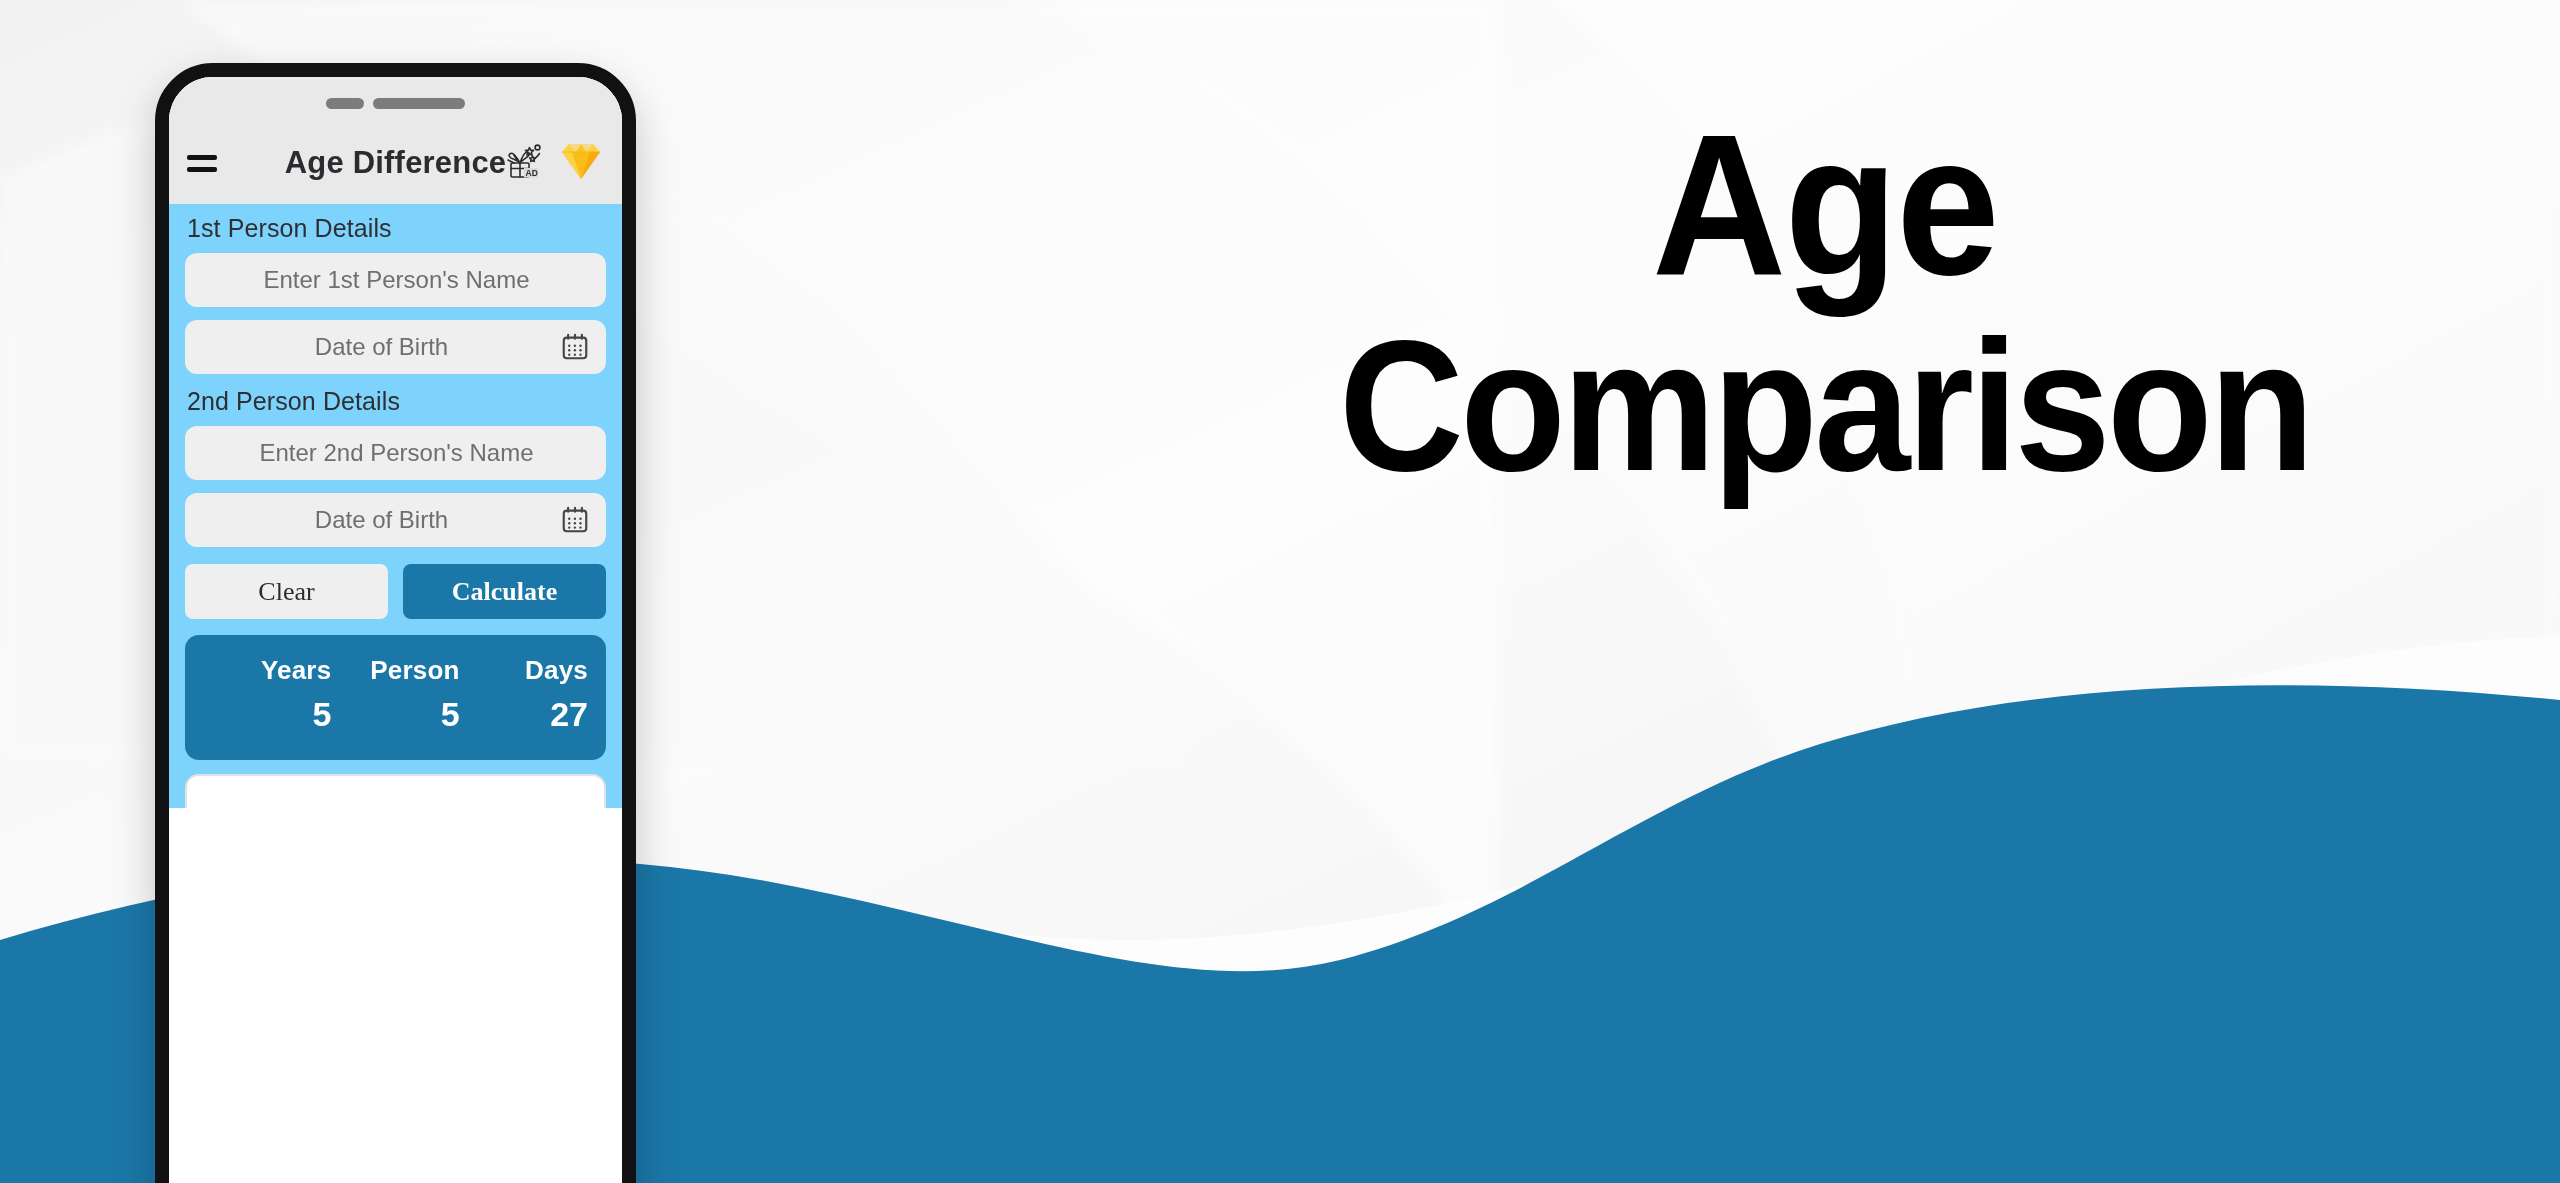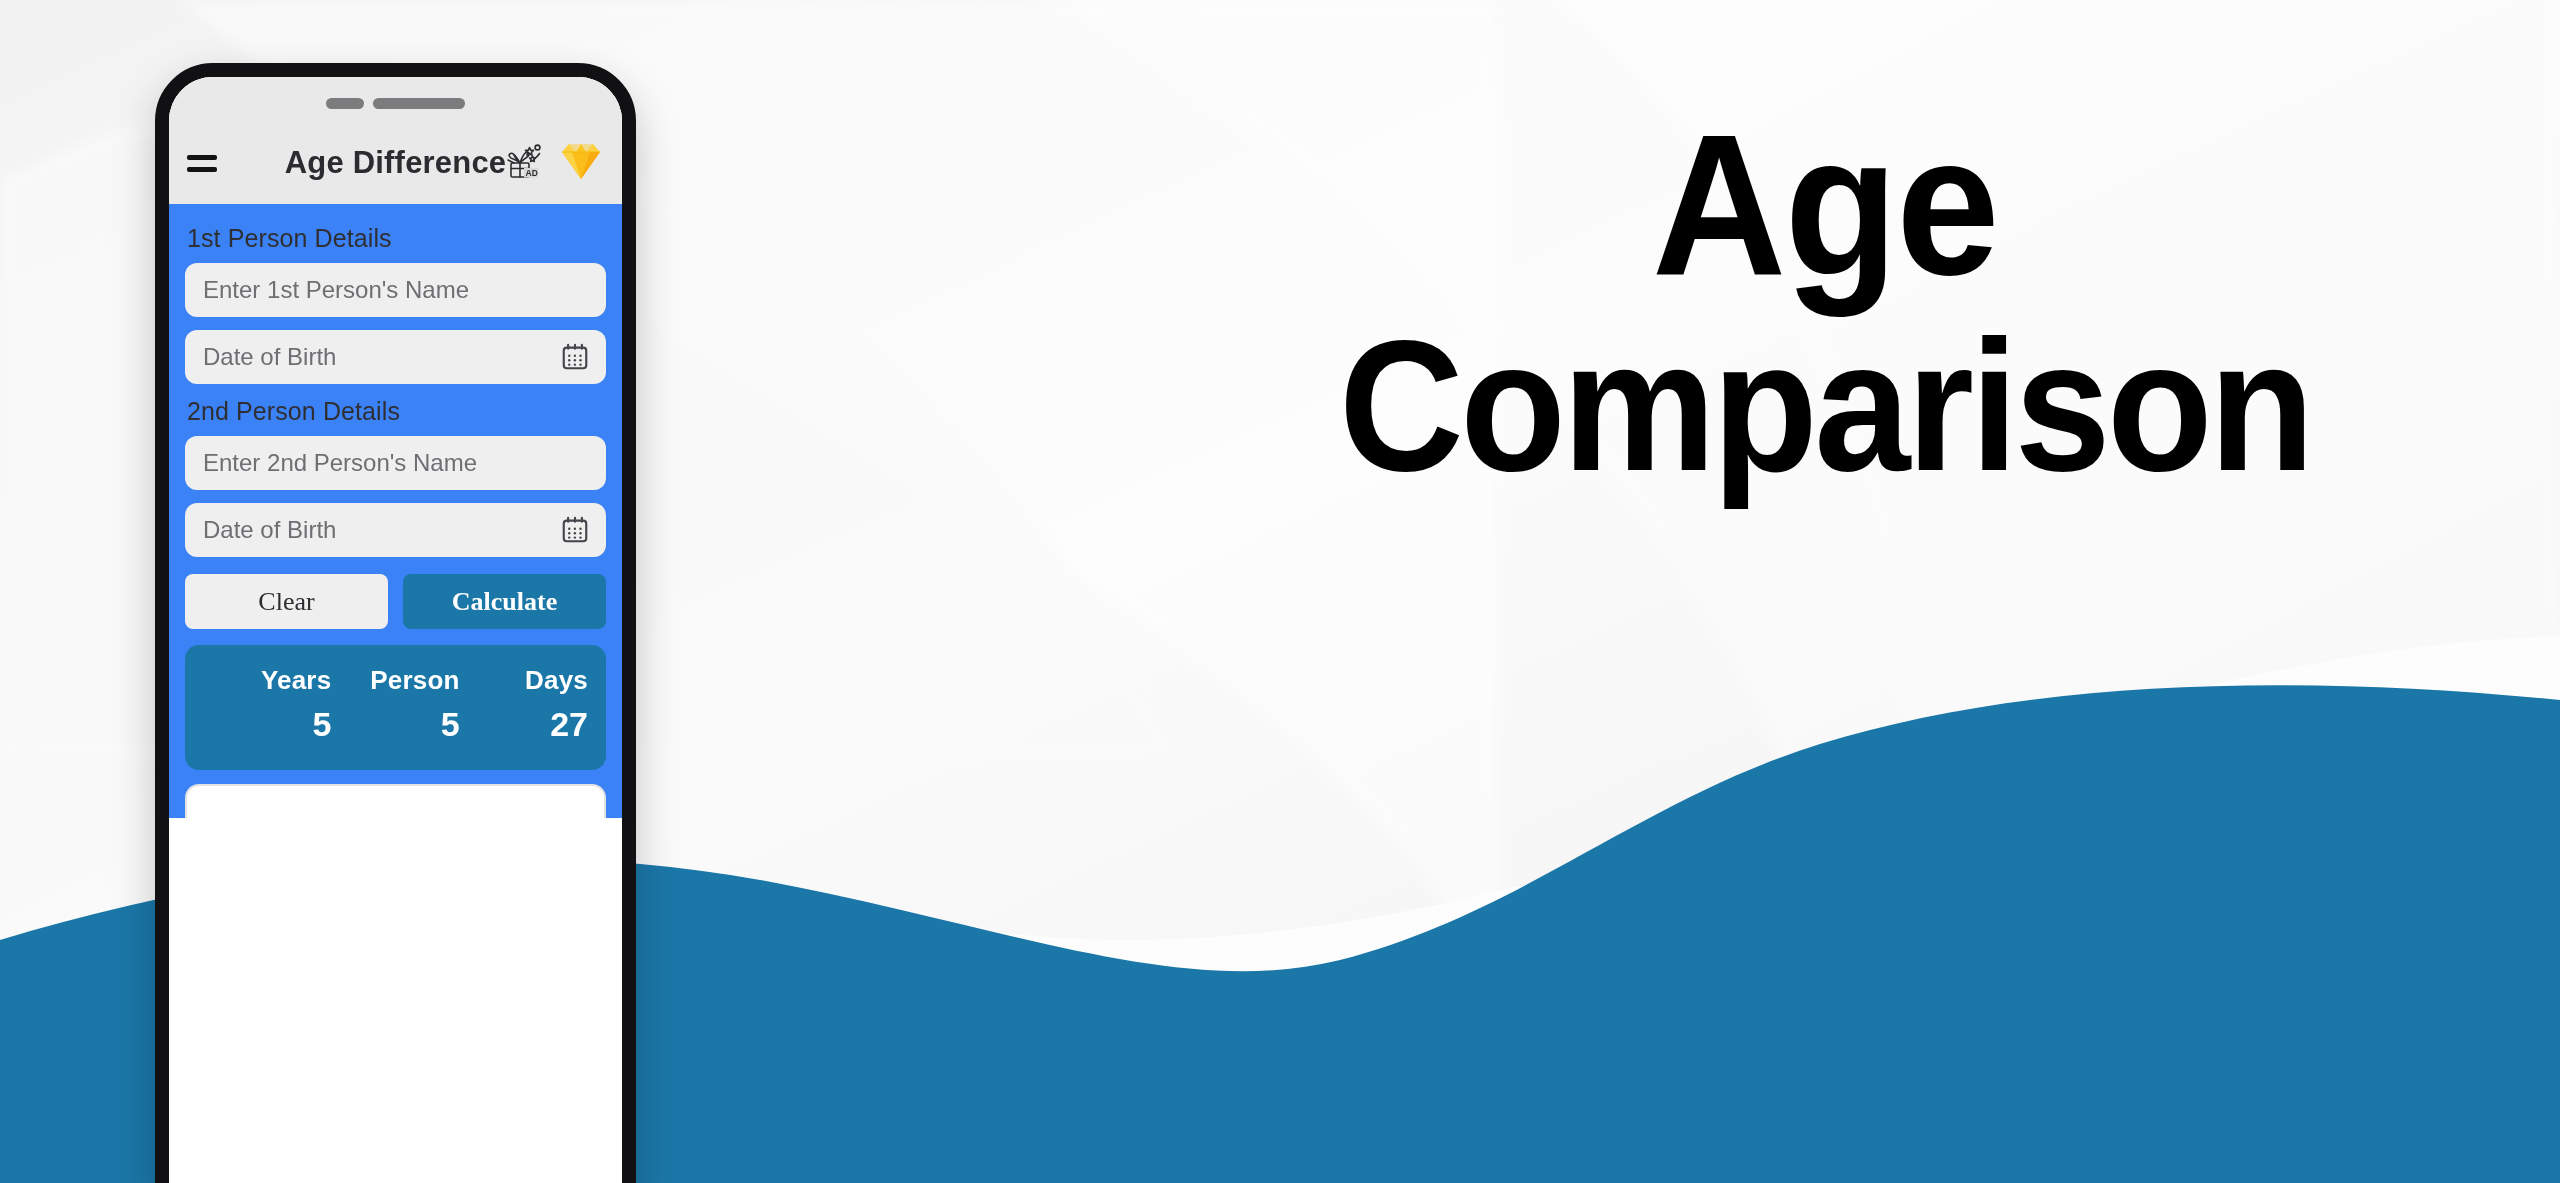--- a/index.html
+++ b/index.html
@@ -117,21 +117,21 @@
   }
   .appbar-actions {
     margin-left: auto;
     display: flex;
     align-items: center;
     gap: 14px;
     z-index: 2;
   }
 
   
-  .content { padding: 14px 16px 0 16px; background: #3b82f6; }
+  .content { padding: 4px 16px 0 16px; background: #7dd3fc; }
 
   .section-label {
     font-size: 25px;
     color: #2f2f33;
     margin: 6px 0 10px 2px;
     font-weight: 400;
     letter-spacing: 0.1px;
   }
 
   .field {
@@ -141,20 +141,21 @@
     display: flex;
     align-items: center;
     padding: 0 16px 0 18px;
     margin-bottom: 13px;
   }
   .field-text {
     font-size: 24px;
     color: #6e6e73;
     font-weight: 400;
     flex: 1;
+    text-align: center;
   }
 
   .btn-row { display: flex; gap: 15px; margin: 17px 0 16px 0; }
   .btn {
     flex: 1;
     height: 55px;
     border-radius: 8px;
     display: flex;
     align-items: center;
     justify-content: center;

